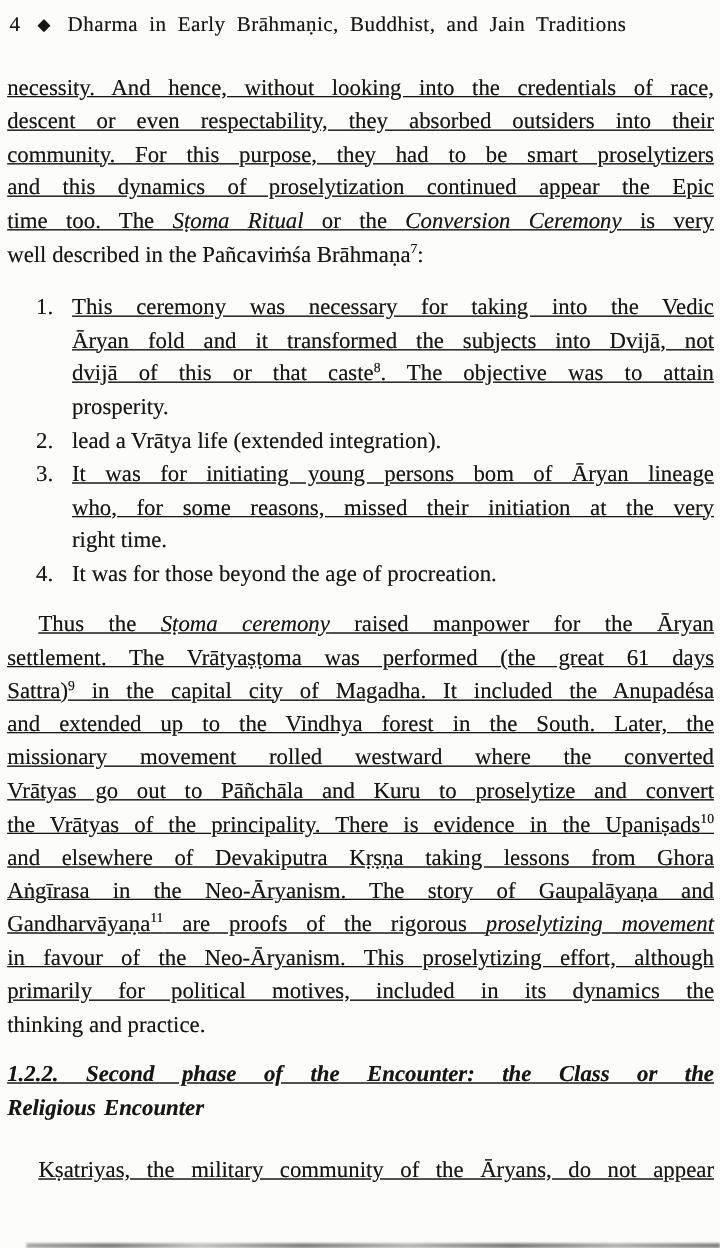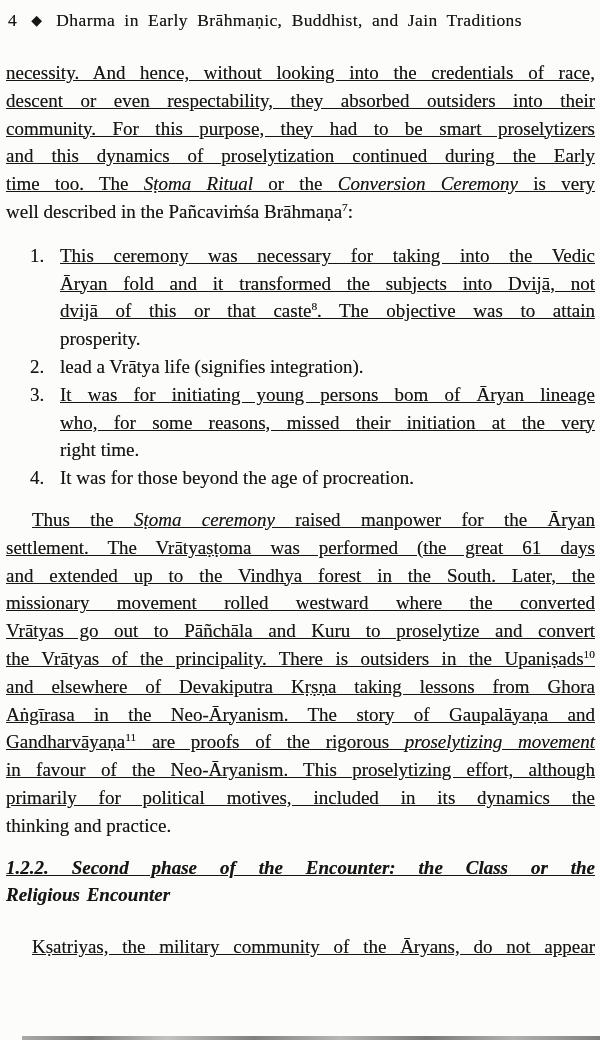--- a/index.html
+++ b/index.html
@@ -53,62 +53,63 @@
   <header class="running">
     <span class="pagenum">4</span>
     <span class="diamond">◆</span>
     <span class="htitle">Dharma in Early Brāhmaṇic, Buddhist, and Jain Traditions</span>
   </header>
   <main>
       <div class="paragraph block-0">
         <div class="line just"><span>necessity. And hence, without looking into the credentials of race,</span></div>
         <div class="line just"><span>descent or even respectability, they absorbed outsiders into their</span></div>
         <div class="line just"><span>community. For this purpose, they had to be smart proselytizers</span></div>
-        <div class="line just"><span>and this dynamics of proselytization continued during the Early</span></div>
+        <div class="line just"><span>and this dynamics of proselytization continued appear the Epic</span></div>
         <div class="line just"><span>time too. The </span><span class="it">Sṭoma Ritual</span><span> or the </span><span class="it">Conversion Ceremony</span><span> is very</span></div>
         <div class="line"><span>well described in the Pañcaviṁśa Brāhmaṇa</span><sup>7</sup><span>:</span></div>
       </div>
       <div class="list block-1">
         <div class="list-item">
           <span class="marker">1.</span>
           <div class="item-lines">
             <div class="line just"><span>This ceremony was necessary for taking into the Vedic</span></div>
             <div class="line just"><span>Āryan fold and it transformed the subjects into Dvijā, not</span></div>
             <div class="line just"><span>dvijā of this or that caste</span><sup>8</sup><span>. The objective was to attain</span></div>
             <div class="line"><span>prosperity.</span></div>
           </div>
         </div>
         <div class="list-item">
           <span class="marker">2.</span>
           <div class="item-lines">
-            <div class="line"><span>lead a Vrātya life (signifies integration).</span></div>
+            <div class="line"><span>lead a Vrātya life (extended integration).</span></div>
           </div>
         </div>
         <div class="list-item">
           <span class="marker">3.</span>
           <div class="item-lines">
             <div class="line just"><span>It was for initiating young persons bom of Āryan lineage</span></div>
             <div class="line just"><span>who, for some reasons, missed their initiation at the very</span></div>
             <div class="line"><span>right time.</span></div>
           </div>
         </div>
         <div class="list-item">
           <span class="marker">4.</span>
           <div class="item-lines">
             <div class="line"><span>It was for those beyond the age of procreation.</span></div>
           </div>
         </div>
       </div>
       <div class="paragraph block-2">
         <div class="line just indent"><span>Thus the </span><span class="it">Sṭoma ceremony</span><span> raised manpower for the Āryan</span></div>
         <div class="line just"><span>settlement. The Vrātyaṣṭoma was performed (the great 61 days</span></div>
+        <div class="line just"><span>Sattra)</span><sup>9</sup><span> in the capital city of Magadha. It included the Anupadésa</span></div>
         <div class="line just"><span>and extended up to the Vindhya forest in the South. Later, the</span></div>
         <div class="line just"><span>missionary movement rolled westward where the converted</span></div>
         <div class="line just"><span>Vrātyas go out to Pāñchāla and Kuru to proselytize and convert</span></div>
-        <div class="line just"><span>the Vrātyas of the principality. There is outsiders in the Upaniṣads</span><sup>10</sup></div>
+        <div class="line just"><span>the Vrātyas of the principality. There is evidence in the Upaniṣads</span><sup>10</sup></div>
         <div class="line just"><span>and elsewhere of Devakiputra Kṛṣṇa taking lessons from Ghora</span></div>
         <div class="line just"><span>Aṅgīrasa in the Neo-Āryanism. The story of Gaupalāyaṇa and</span></div>
         <div class="line just"><span>Gandharvāyaṇa</span><sup>11</sup><span> are proofs of the rigorous </span><span class="it">proselytizing movement</span></div>
         <div class="line just"><span>in favour of the Neo-Āryanism. This proselytizing effort, although</span></div>
         <div class="line just"><span>primarily for political motives, included in its dynamics the</span></div>
         <div class="line"><span>thinking and practice.</span></div>
       </div>
       <div class="heading block-3">
         <div class="line just"><span>1.2.2. Second phase of the Encounter: the Class or the</span></div>
         <div class="line"><span>Religious Encounter</span></div>

